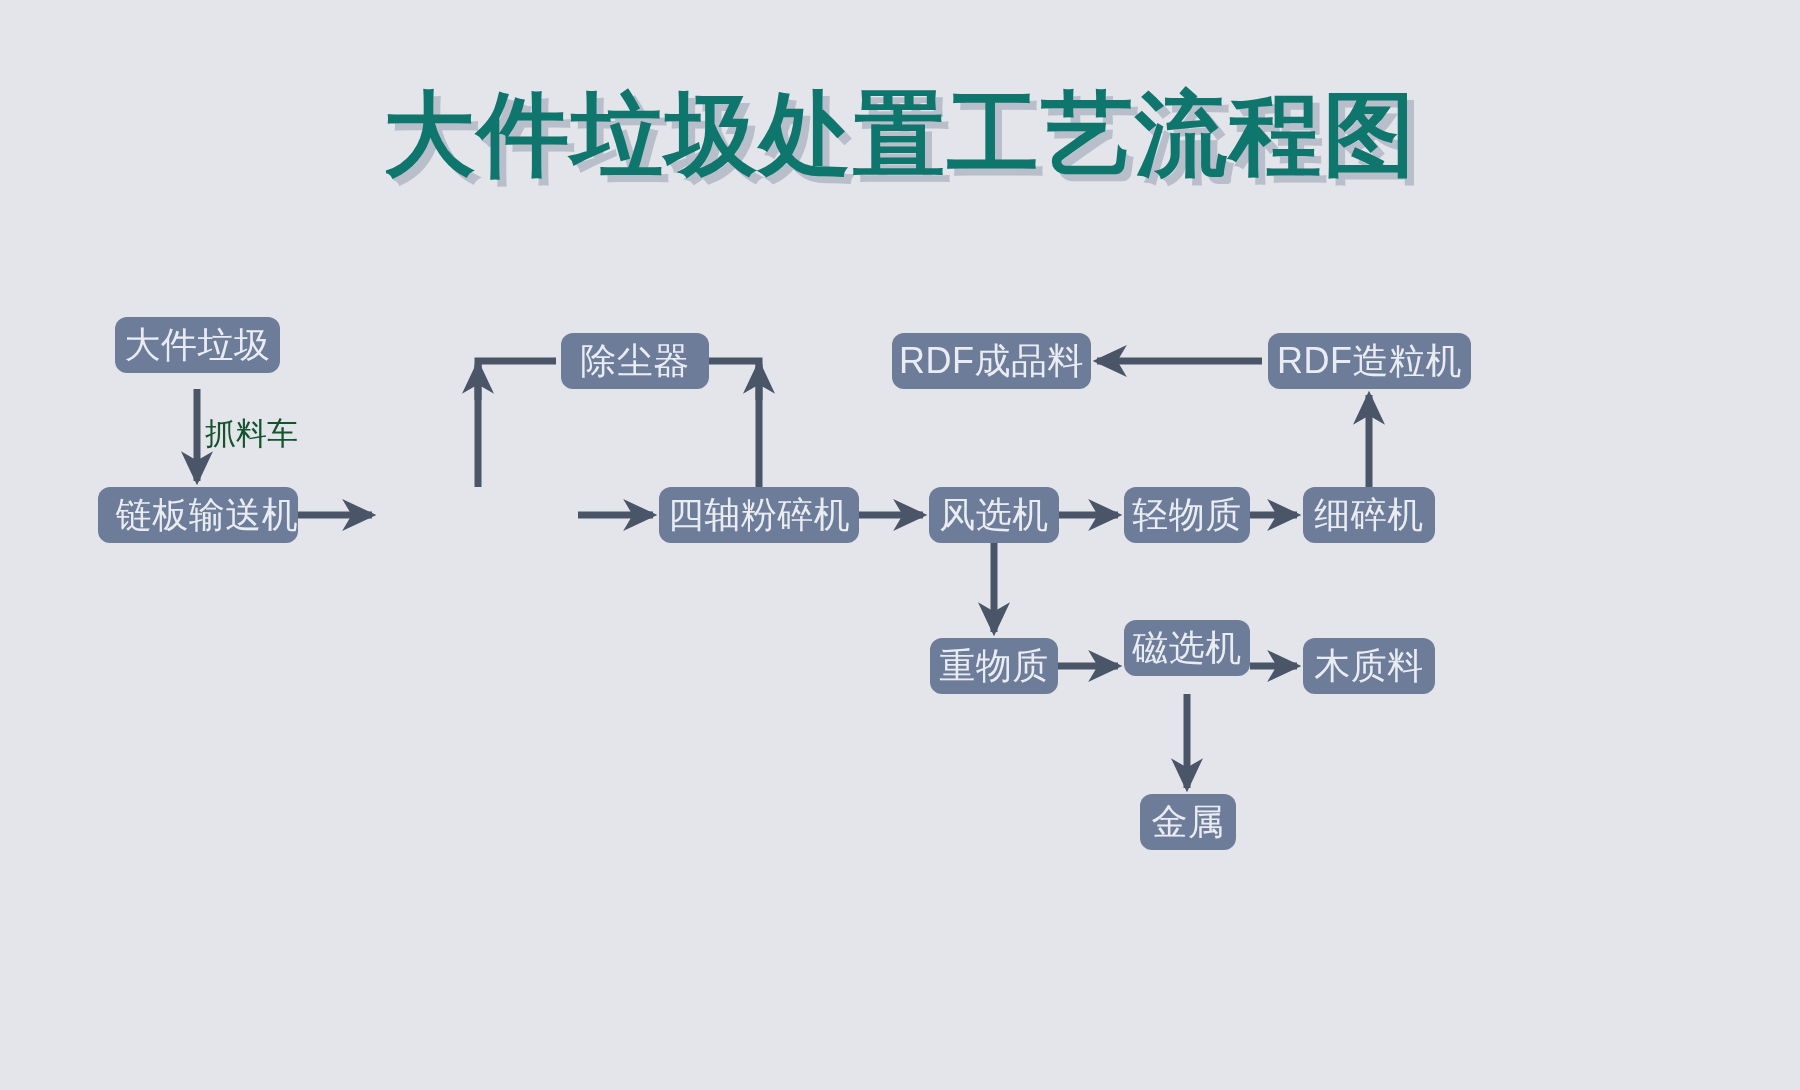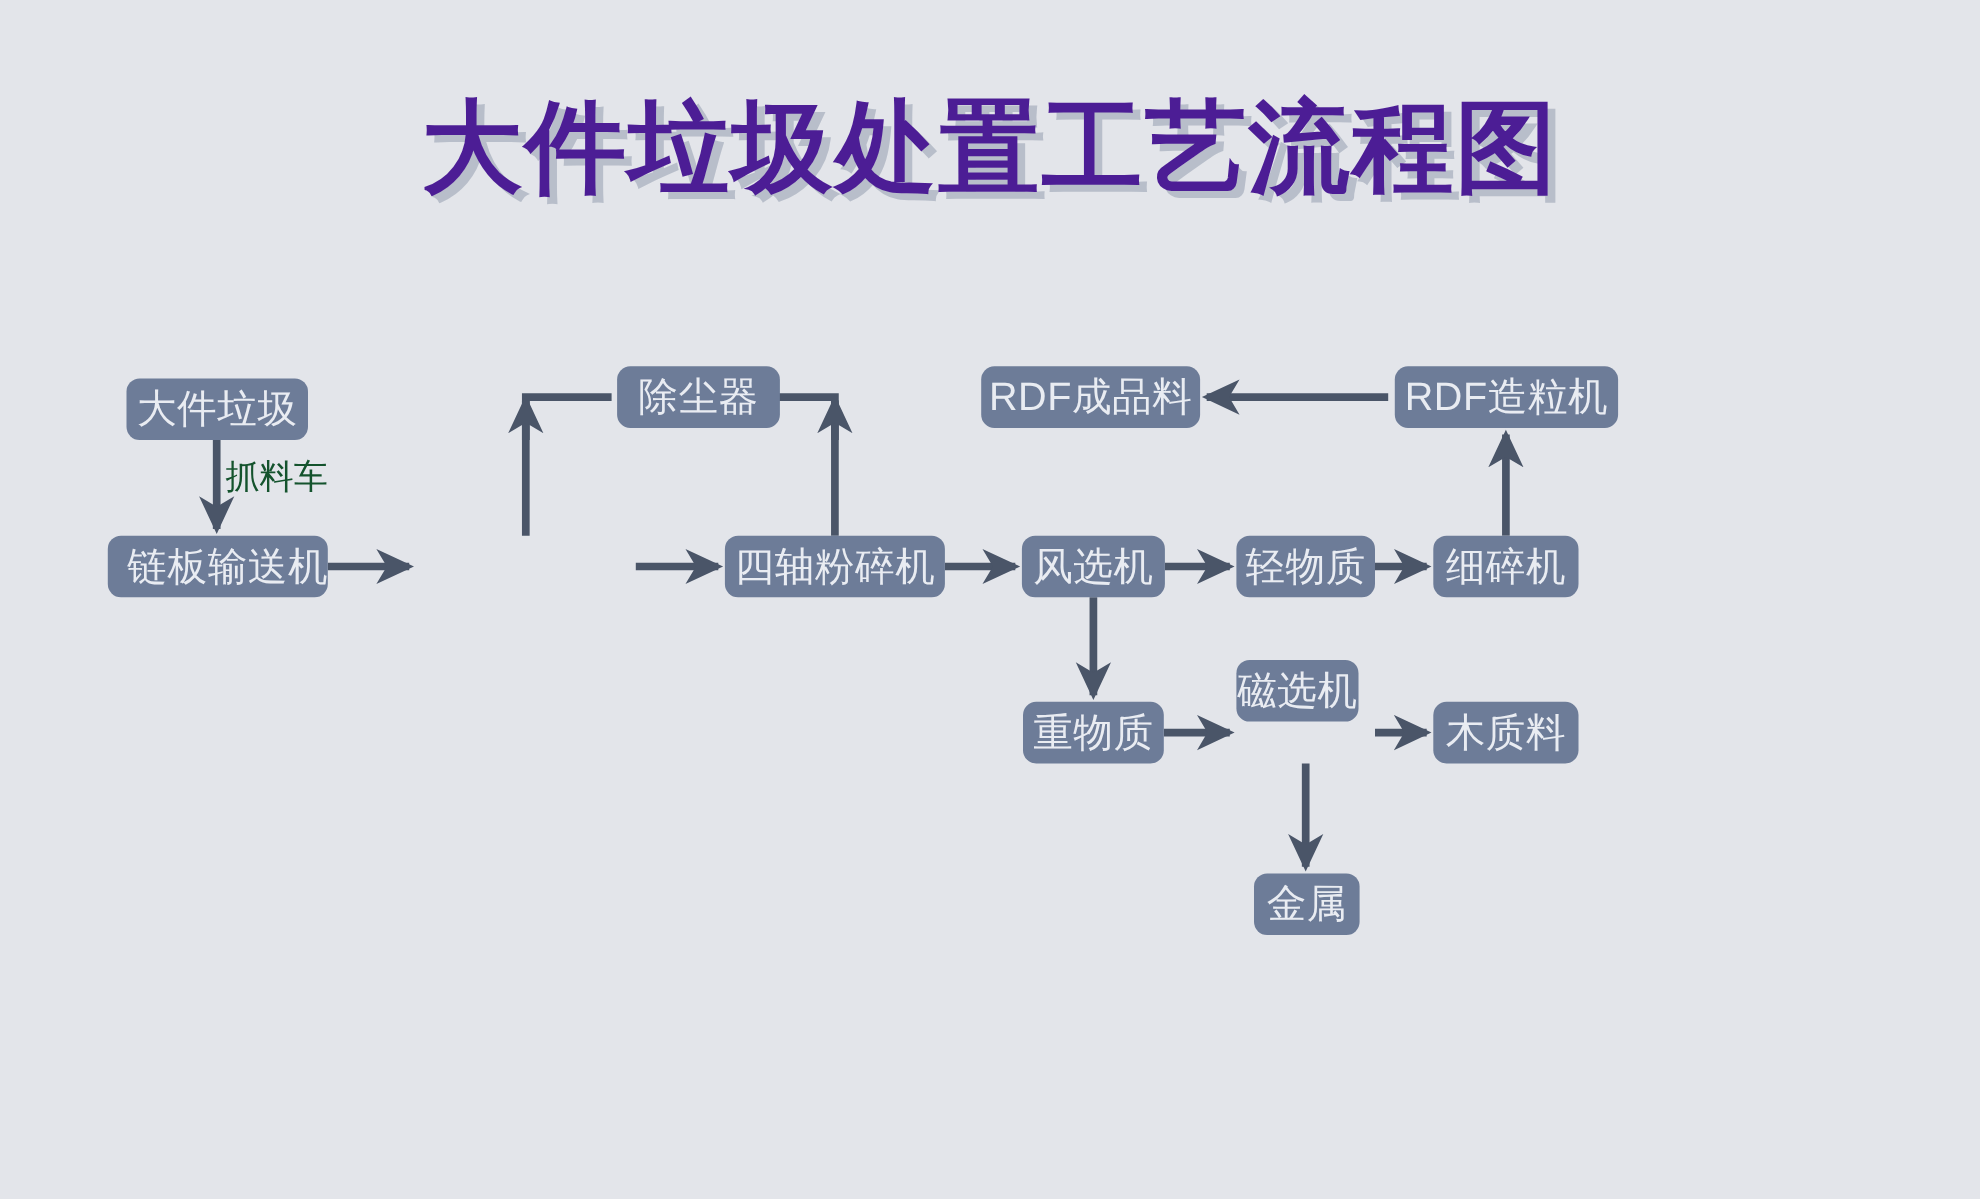--- a/index.html
+++ b/index.html
@@ -18,21 +18,21 @@
     overflow: hidden;
   }
   #title {
     position: absolute;
     left: 0;
     top: 86px;
     width: 1800px;
     text-align: center;
     font-size: 92px;
     font-weight: bold;
-    color: #4c1d95;
+    color: #0f766e;
     letter-spacing: 2px;
     text-shadow: 7px 7px 0 rgba(120,132,156,0.40);
     white-space: nowrap;
     line-height: 1.05;
   }
   svg#edges {
     position: absolute;
     left: 0;
     top: 0;
     width: 1800px;
@@ -101,42 +101,42 @@
       <path d="M 1262 361 L 1097 361" marker-end="url(#arrow)"></path>
 
       <path d="M 1058 666 L 1118 666" marker-end="url(#arrow)"></path>
 
       <path d="M 1250 666 L 1297 666" marker-end="url(#arrow)"></path>
 
       <path d="M 1187 694 L 1187 788" marker-end="url(#arrow)"></path>
     </g>
   </svg>
 
-  <div class="node" style="left:115px;top:344px;width:165px;height:56px;">大件垃圾</div>
+  <div class="node" style="left:115px;top:317px;width:165px;height:56px;">大件垃圾</div>
 
   <div class="node" style="left:98px;top:487px;width:200px;height:56px;padding-left:34px;">链板输送机</div>
 
 
   <div class="node" style="left:561px;top:333px;width:148px;height:56px;">除尘器</div>
 
   <div class="node" style="left:659px;top:487px;width:200px;height:56px;">四轴粉碎机</div>
 
   <div class="node" style="left:929px;top:487px;width:130px;height:56px;">风选机</div>
 
   <div class="node" style="left:1124px;top:487px;width:126px;height:56px;">轻物质</div>
 
   <div class="node" style="left:1303px;top:487px;width:132px;height:56px;">细碎机</div>
 
   <div class="node" style="left:892px;top:333px;width:199px;height:56px;">RDF成品料</div>
 
   <div class="node" style="left:1268px;top:333px;width:203px;height:56px;">RDF造粒机</div>
 
   <div class="node" style="left:930px;top:638px;width:128px;height:56px;">重物质</div>
 
-  <div class="node" style="left:1124px;top:600px;width:111px;height:56px;">磁选机</div>
+  <div class="node" style="left:1124px;top:620px;width:126px;height:56px;">磁选机</div>
 
   <div class="node" style="left:1303px;top:638px;width:132px;height:56px;">木质料</div>
 
   <div class="node" style="left:1140px;top:794px;width:96px;height:56px;">金属</div>
 
   <div class="edge-label" style="left:205px;top:418px;">抓料车</div>
 
 </div>
 
 </body></html>

